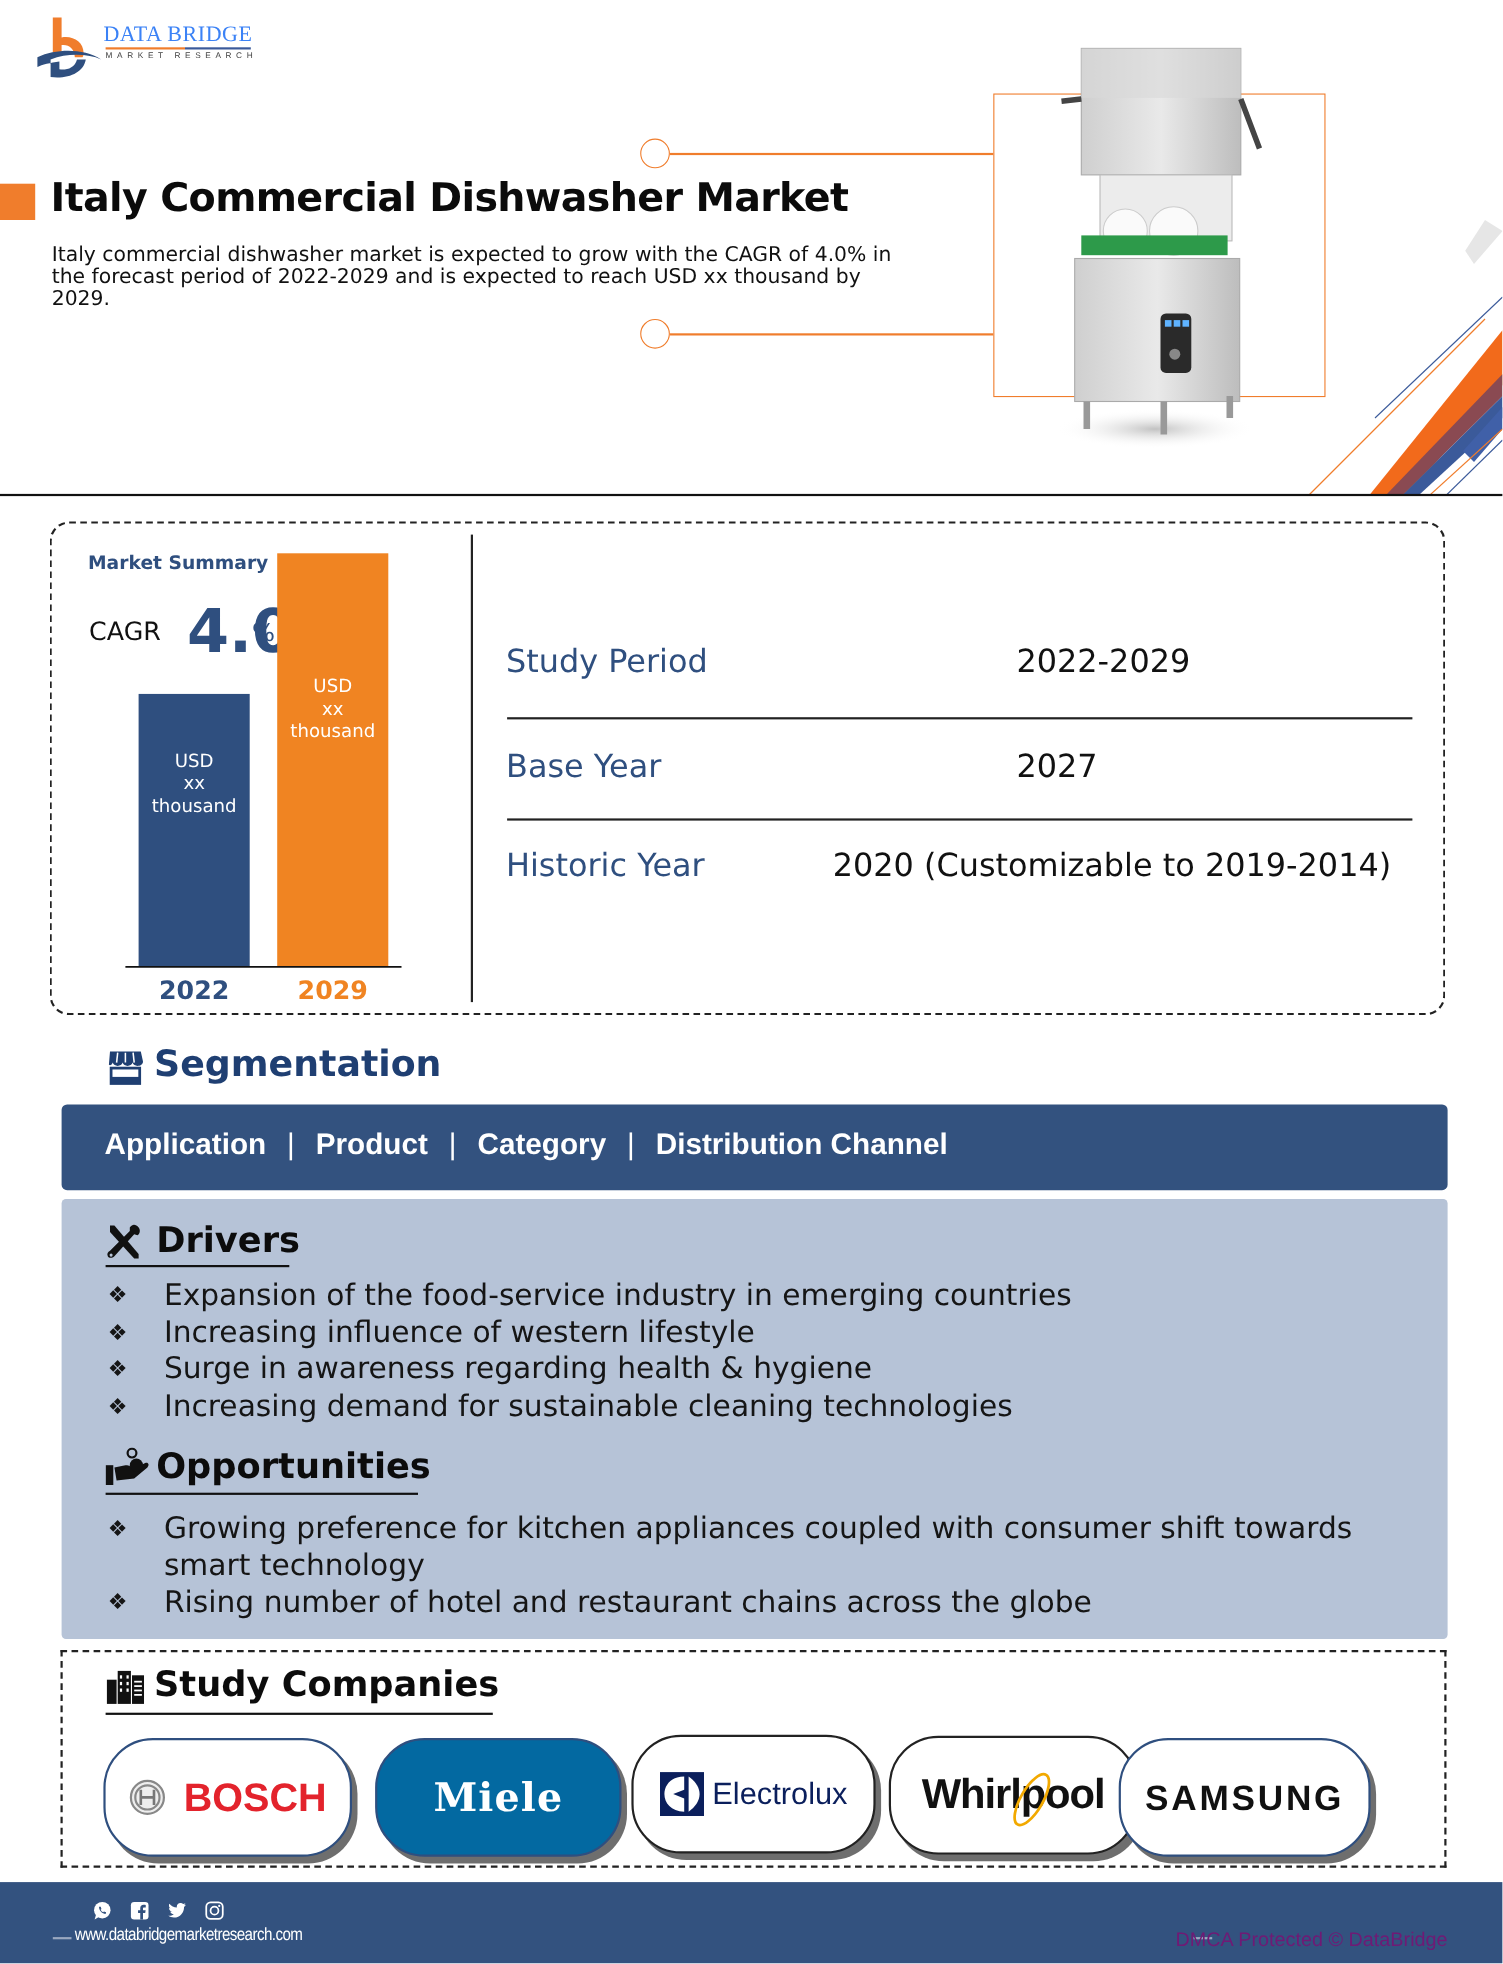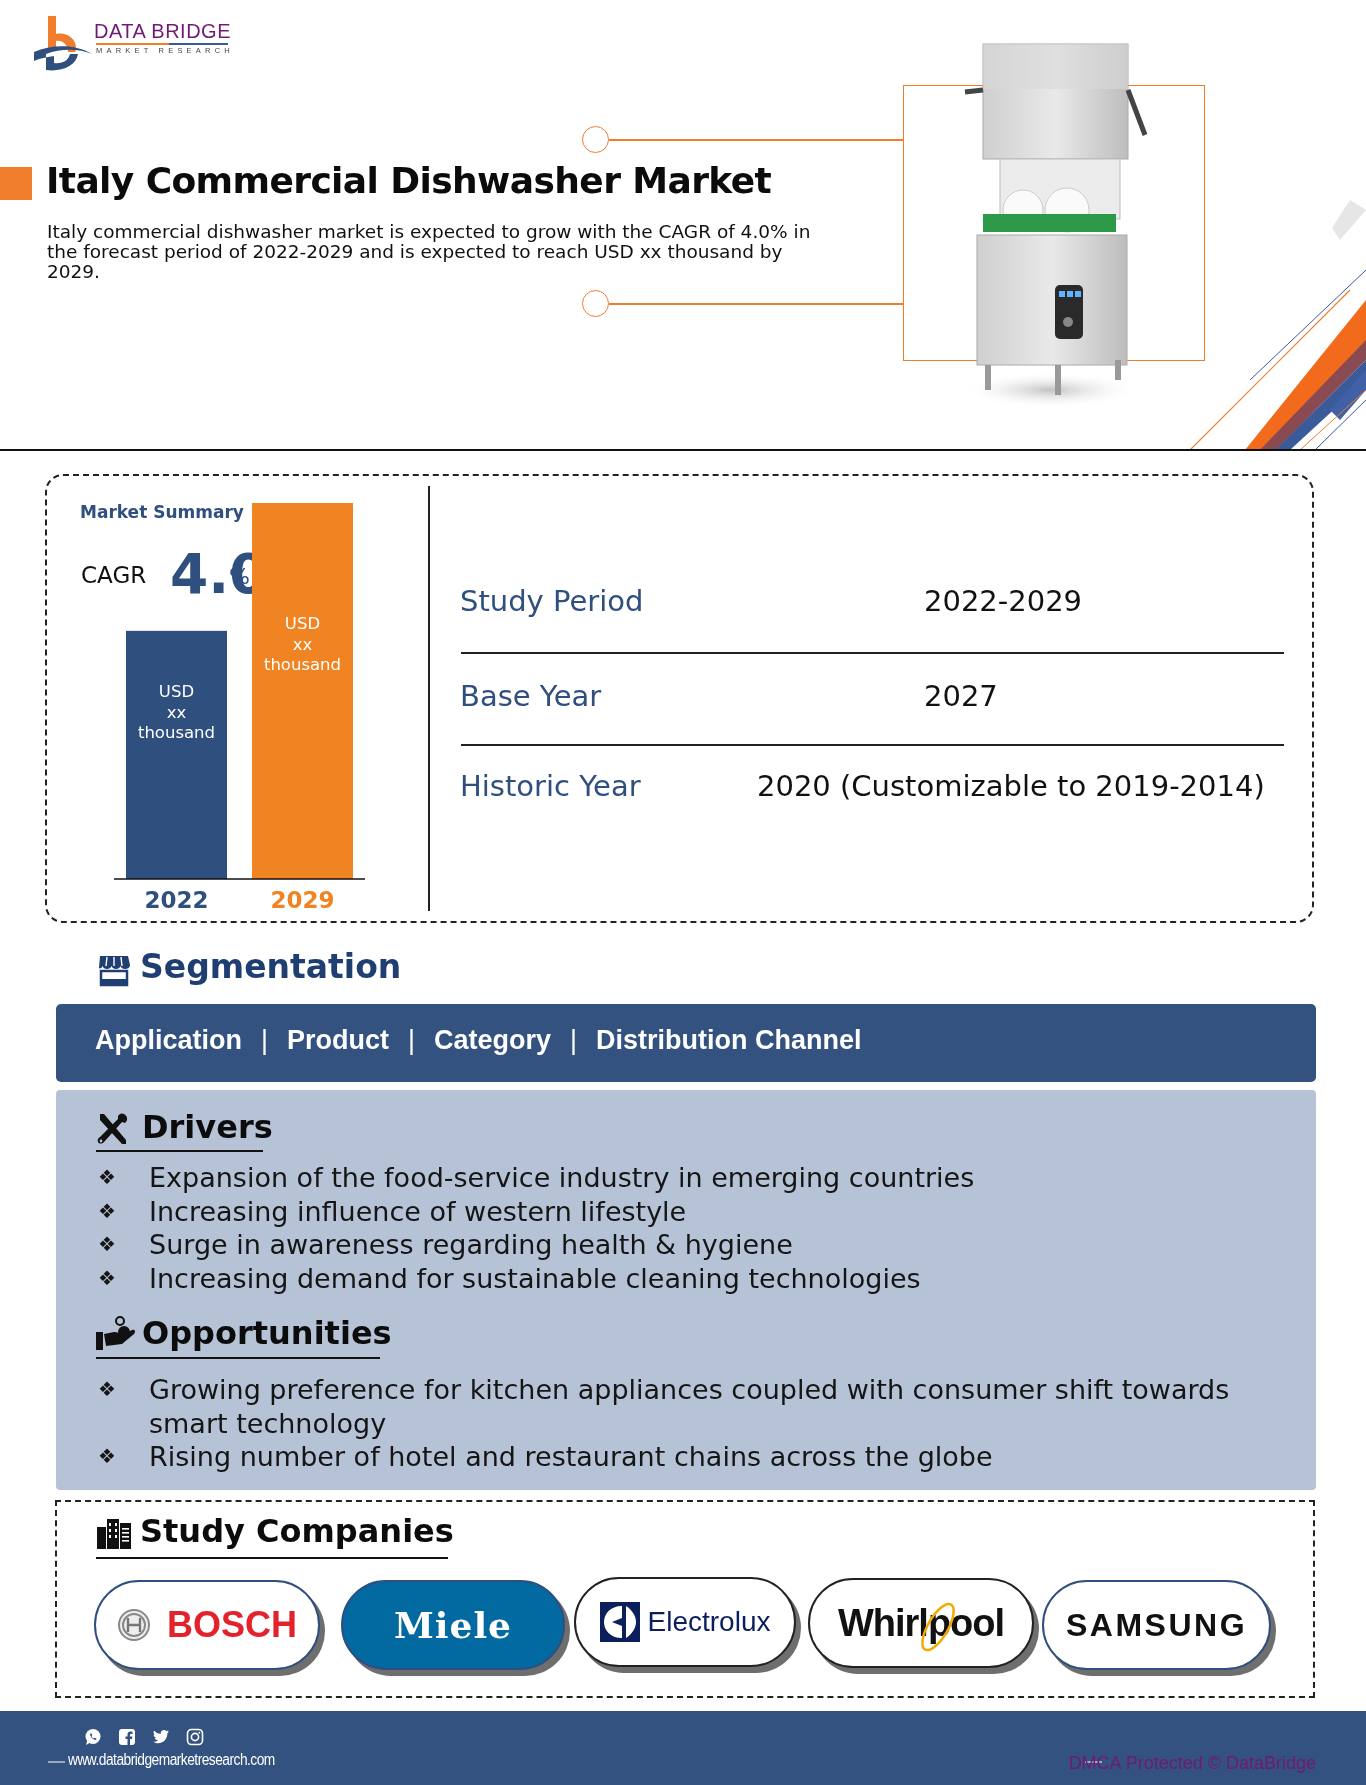--- a/index.html
+++ b/index.html
@@ -1,19 +1,19 @@
 <!DOCTYPE html>
 <html><head>
 <meta charset="utf-8">
 <style>
   * { box-sizing: border-box; margin: 0; padding: 0; }
   html, body { width: 1366px; height: 1785px; background: #ffffff; overflow: hidden; }
   body { position: relative; font-family: "DejaVu Sans", sans-serif; color: #111; }
   .abs { position: absolute; }
-  .logo-text-main { left: 94px; top: 20px; font-family: Liberation Sans, sans-serif; font-size: 20px; letter-spacing: 0.5px; color: #701a75; white-space: nowrap; }
+  .logo-text-main { left: 94px; top: 20px; font-family: Liberation Serif, serif; font-size: 20px; letter-spacing: 0.5px; color: #3b82f6; white-space: nowrap; }
   .logo-text-sub { left: 96px; top: 46px; font-family: "Liberation Sans", sans-serif; font-size: 7.5px; letter-spacing: 4.2px; color: #444; white-space: nowrap; }
   .logo-rule { left: 96px; top: 43px; width: 132px; height: 2px; background: linear-gradient(90deg, #f07d2c 55%, #3b5a9a 55%); }
 
   
   .title-mark { left: 0; top: 167px; width: 32px; height: 33px; background: #f07d2c; }
   .title { left: 46px; top: 160px; font-family: "DejaVu Sans", sans-serif; font-weight: bold; font-size: 36px; color: #0b0b0b; white-space: nowrap; letter-spacing: -0.6px; }
   .subtitle { left: 47px; top: 222px; width: 780px; font-family: "DejaVu Sans", sans-serif; font-size: 18.5px; line-height: 20px; color: #111; }
 
   
   .conn-circle { width: 27px; height: 27px; border: 1.6px solid #f07d2c; border-radius: 50%; background: #fff; }
@@ -56,21 +56,21 @@
   .sec-head { font-family: "DejaVu Sans", sans-serif; font-weight: bold; font-size: 32px; color: #0c0c0c; white-space: nowrap; }
   .sec-rule { height: 1.8px; background: #111; }
   .bullets { left: 96px; list-style: none; font-family: "DejaVu Sans", sans-serif; font-size: 27px; color: #151515; }
   .bullets li { position: relative; padding-left: 53px; line-height: 33.5px; }
   .bullets li .bul { position: absolute; left: 2px; top: 0; font-size: 20px; }
 
   
   .comp-box { left: 55px; top: 1500px; width: 1260px; height: 198px; border: 2px dashed #222; }
   .comp-head { left: 140px; top: 1512px; font-family: "DejaVu Sans", sans-serif; font-weight: bold; font-size: 32px; color: #0c0c0c; white-space: nowrap; }
   .comp-icon { left: 97px; top: 1517px; width: 34px; height: 32px; }
-  .pill { top: 1580px; height: 90px; border-radius: 45px; background: #fff; border: 2px solid #222; box-shadow: 5px 6px 0 #6e6e6e; display: flex; align-items: center; justify-content: center; }
+  .pill { top: 1580px; height: 108px; border-radius: 45px; background: #fff; border: 2px solid #222; box-shadow: 5px 6px 0 #6e6e6e; display: flex; align-items: center; justify-content: center; }
   .pill-text { white-space: nowrap; }
 
   
   .footer { left: 0; top: 1711px; width: 1366px; height: 74px; background: #33527f; }
   .social { top: 1728px; width: 18px; height: 18px; }
   .footer-url { left: 68px; top: 1751px; font-family: "Liberation Sans", sans-serif; font-size: 16px; color: #ffffff; white-space: nowrap; letter-spacing: -0.6px; transform: scaleX(0.86); transform-origin: left; }
   .footer-dmca { right: 50px; top: 1753px; font-family: "Liberation Sans", sans-serif; font-size: 18px; color: #701a75; white-space: nowrap; }
   .footer-dash { height: 1.5px; background: #9aa8c0; }
 </style>
 </head>
@@ -264,21 +264,21 @@
 
 <div class="abs pill" style="left:808px;width:226px;top:1578px;">
   <span class="pill-text" style="font-family:'Liberation Sans',sans-serif;font-weight:bold;font-size:38px;color:#111;letter-spacing:-1px;position:relative;">
     <span>Whirlpool</span>
     <svg style="position:absolute;left:80px;top:-4px;" width="40" height="58" viewBox="0 0 40 58">
       <ellipse cx="20" cy="29" rx="10" ry="26" transform="rotate(30 20 29)" fill="none" stroke="#f2a900" stroke-width="2.5"></ellipse>
     </svg>
   </span>
 </div>
 
-<div class="abs pill" style="left:1042px;width:229px;top:1580px;border-color:#2f4f7f;">
+<div class="abs pill" style="left:1017px;width:229px;top:1580px;border-color:#2f4f7f;">
   <span class="pill-text" style="font-family:'Liberation Sans',sans-serif;font-weight:bold;font-size:32px;color:#111;letter-spacing:2.5px;">SAMSUNG</span>
 </div>
 
 <div class="abs footer"></div>
 <svg class="abs social" style="left:84px;" viewBox="0 0 18 18">
   <circle cx="9" cy="8.5" r="7.5" fill="#fff"></circle>
     <path d="M2 17 L3.5 12 L7 14 Z" fill="#fff"></path>
   <path d="M6 5.5 C6 9 9 12 12 12 L12.5 10.5 L10.5 9.8 L9.8 10.5 C8.6 9.9 8 9.2 7.5 8.2 L8.2 7.5 L7.6 5.5 Z" fill="#33527f"></path>
 </svg>
 <svg class="abs social" style="left:118px;" viewBox="0 0 18 18">

